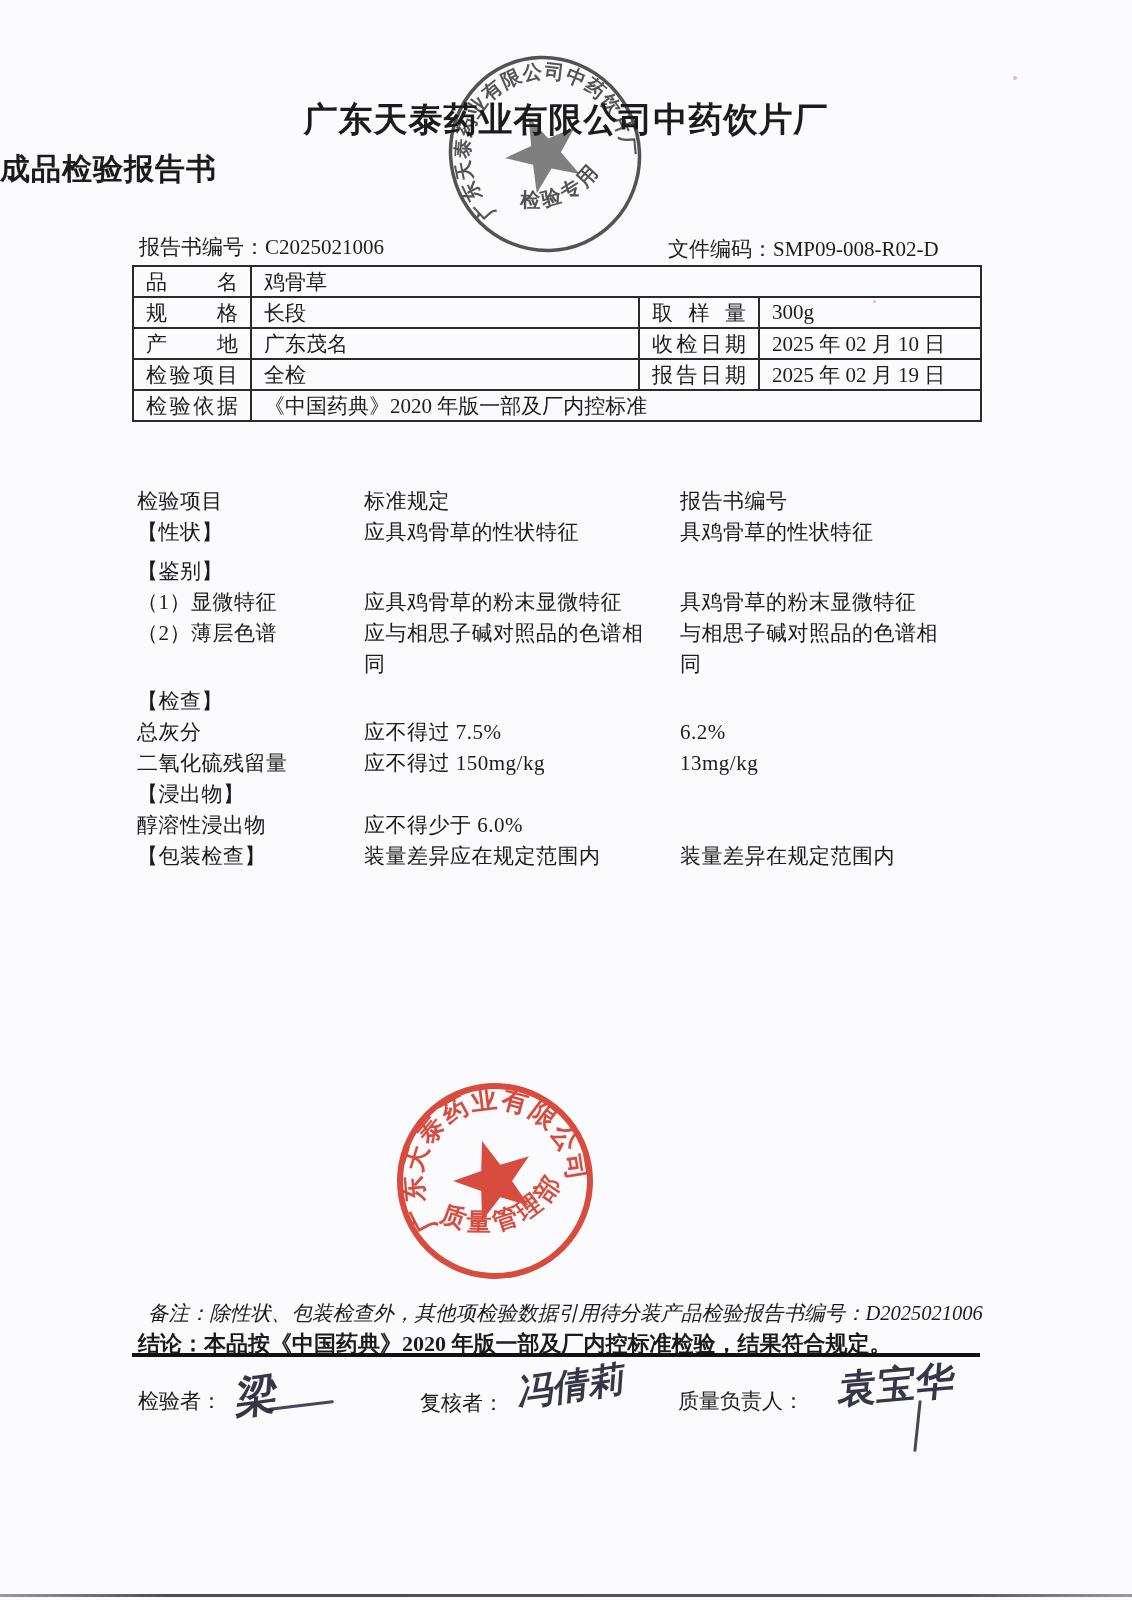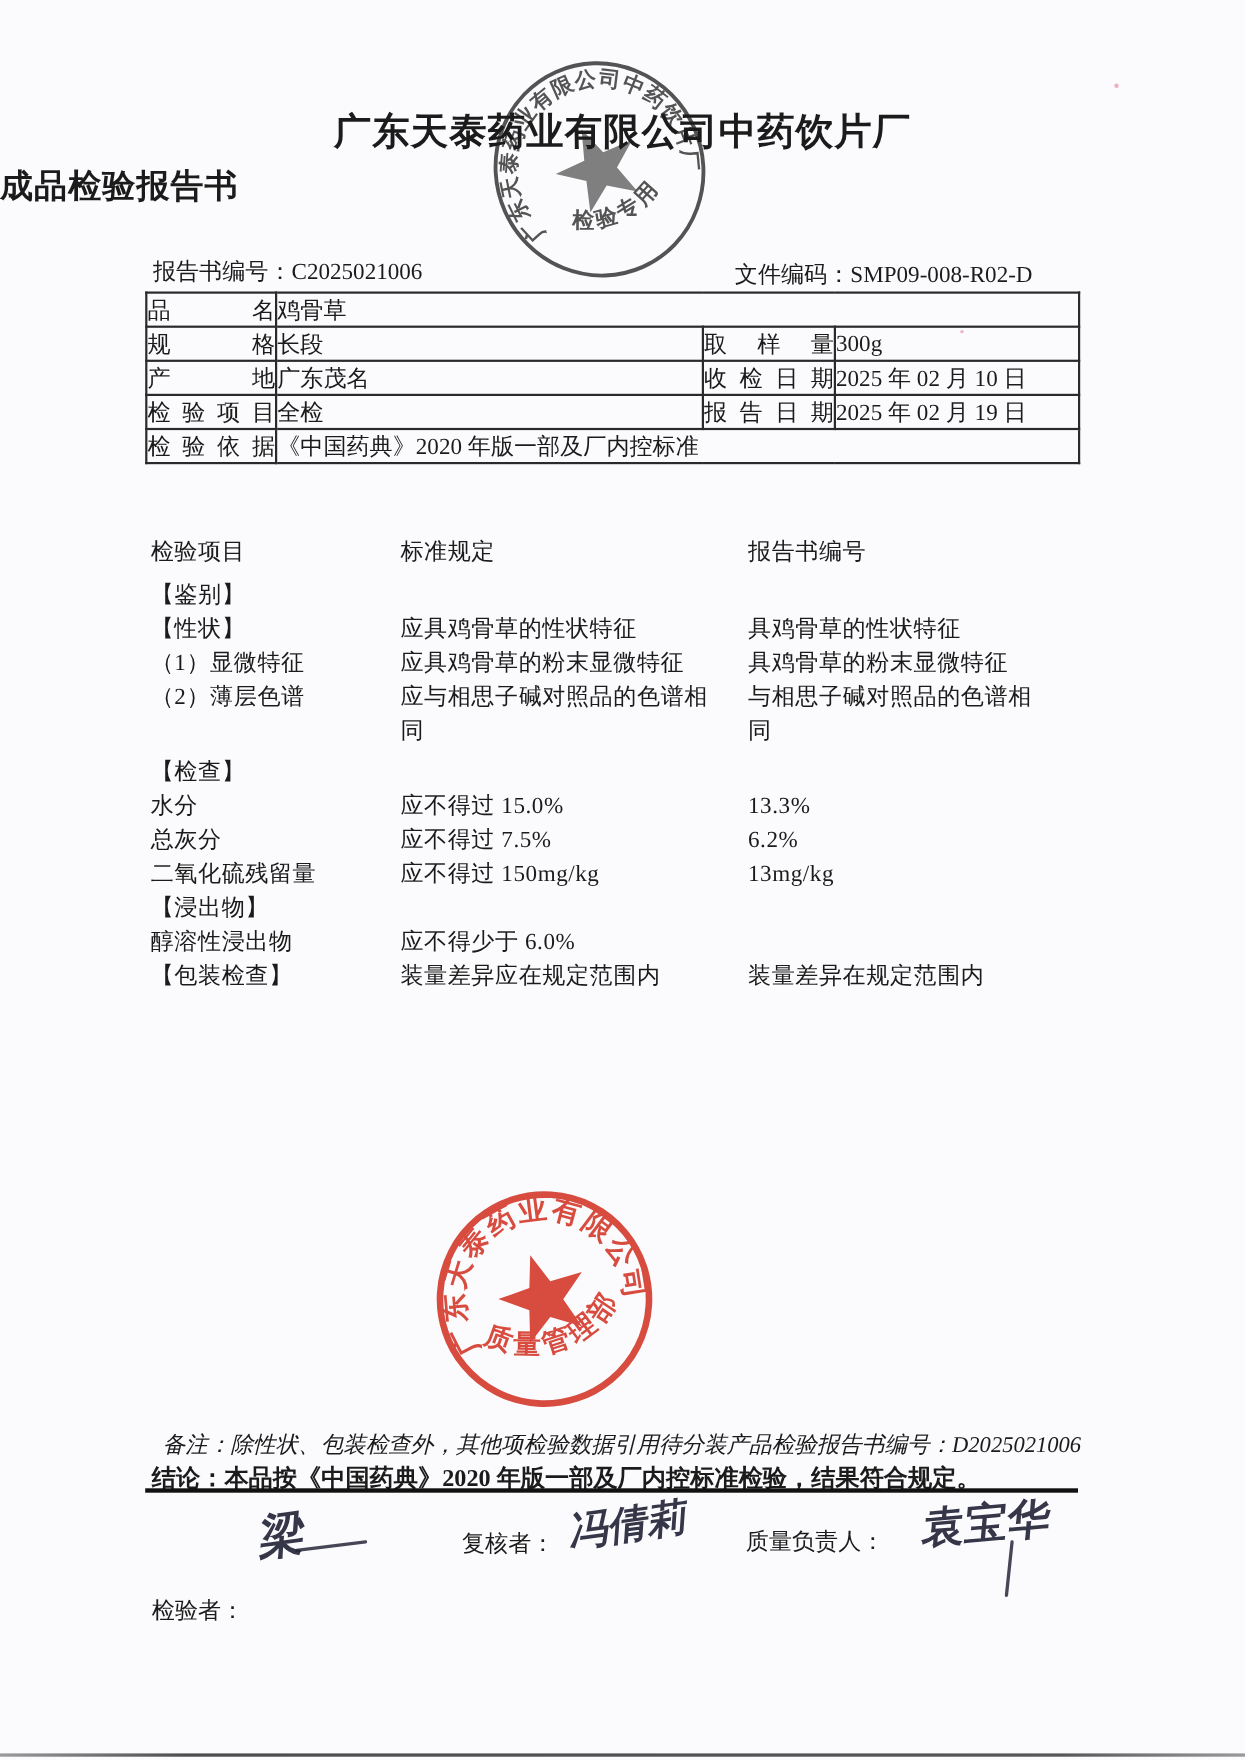--- a/index.html
+++ b/index.html
@@ -20,21 +20,21 @@
   }
   .meta-row{position:absolute; top:233px; left:0; width:1132px; font-size:21px;}
   .meta-left{position:absolute; left:139px; top:0; white-space:nowrap;}
   .meta-right{position:absolute; left:668px; top:2px; white-space:nowrap;}
   
   table.info{
     position:absolute; left:132px; top:265px; width:848px;
     border-collapse:collapse; table-layout:fixed; font-size:21px;
   }
   table.info td{
-    border:2px solid #2a2a2a; height:29px; padding:0 0;
+    border:2px solid #2a2a2a; height:29px; padding:0 12px;
     vertical-align:middle; overflow:hidden; white-space:nowrap;margin-left:27px;
   }
   td.lbl{ text-align:justify; text-align-last:justify; }
   
   .results{
     position:absolute; left:137px; top:486px; width:843px; font-size:21px;
     letter-spacing:0.5px;
   }
   .r-row{display:grid; grid-template-columns:227px 316px 270px; line-height:31px;}
   .r-row .std{padding-right:30px;}
@@ -128,49 +128,44 @@
     </tr>
   </tbody>
     </table>
 
   <div class="results">
     <div class="r-row head">
       <div>检验项目</div>
       <div class="std">标准规定</div>
       <div>报告书编号</div>
     </div>
+    <div class="r-row">
+      <div>【性状】</div>
+      <div class="std">应具鸡骨草的性状特征</div>
+      <div>具鸡骨草的性状特征</div>
+    </div>
     <div class="r-row gap-a">
       <div>【鉴别】</div>
       <div class="std"></div>
       <div></div>
     </div>
     <div class="r-row">
-      <div>【性状】</div>
-      <div class="std">应具鸡骨草的性状特征</div>
-      <div>具鸡骨草的性状特征</div>
-    </div>
-    <div class="r-row">
       <div>（1）显微特征</div>
       <div class="std">应具鸡骨草的粉末显微特征</div>
       <div>具鸡骨草的粉末显微特征</div>
     </div>
     <div class="r-row">
       <div>（2）薄层色谱</div>
       <div class="std">应与相思子碱对照品的色谱相同</div>
       <div>与相思子碱对照品的色谱相同</div>
     </div>
     <div class="r-row gap-b">
       <div>【检查】</div>
       <div class="std"></div>
       <div></div>
-    </div>
-    <div class="r-row">
-      <div>水分</div>
-      <div class="std">应不得过 15.0%</div>
-      <div>13.3%</div>
     </div>
     <div class="r-row">
       <div>总灰分</div>
       <div class="std">应不得过 7.5%</div>
       <div>6.2%</div>
     </div>
     <div class="r-row">
       <div>二氧化硫残留量</div>
       <div class="std">应不得过 150mg/kg</div>
       <div>13mg/kg</div>
@@ -205,21 +200,21 @@
       <text font-size="25" fill="#d8392b" letter-spacing="4">
         <textPath href="#rs-bottom" startOffset="50%" text-anchor="middle">质量管理部</textPath>
       </text>
     </g>
   </svg>
 
   <div class="remark">备注：除性状、包装检查外，其他项检验数据引用待分装产品检验报告书编号：D2025021006</div>
   <div class="conclusion">结论：本品按《中国药典》2020 年版一部及厂内控标准检验，结果符合规定。</div>
   <div class="rule"></div>
 
-  <div class="sig-label" style="left:138px; top:1450px;text-align:center;">检验者：</div>
+  <div class="sig-label" style="left:138px; top:1387px;text-align:center;">检验者：</div>
   <div class="sig" style="left:236px; top:1368px; font-size:42px;">梁</div>
   <div class="sig-flourish" style="left:268px; top:1404px; width:66px; height:3px; transform:rotate(-7deg);"></div>
 
   <div class="sig-label" style="left:420px; top:1389px;">复核者：</div>
   <div class="sig" style="left:518px; top:1362px; font-size:36px;">冯倩莉</div>
 
   <div class="sig-label" style="left:678px; top:1387px;">质量负责人：</div>
   <div class="sig" style="left:838px; top:1358px; font-size:39px; transform:rotate(-5deg) skewX(-10deg);">袁宝华</div>
   <div class="sig-flourish" style="left:916px; top:1400px; width:3px; height:52px; transform:rotate(6deg);"></div>
 

